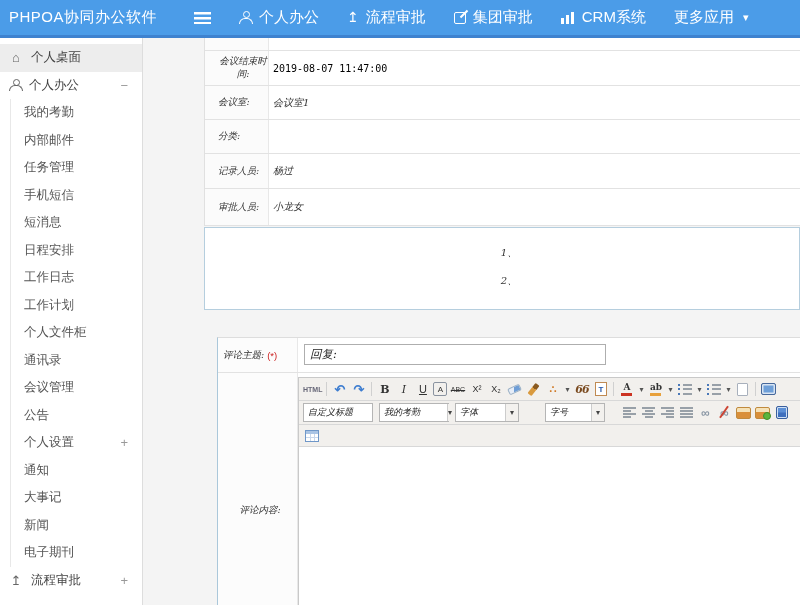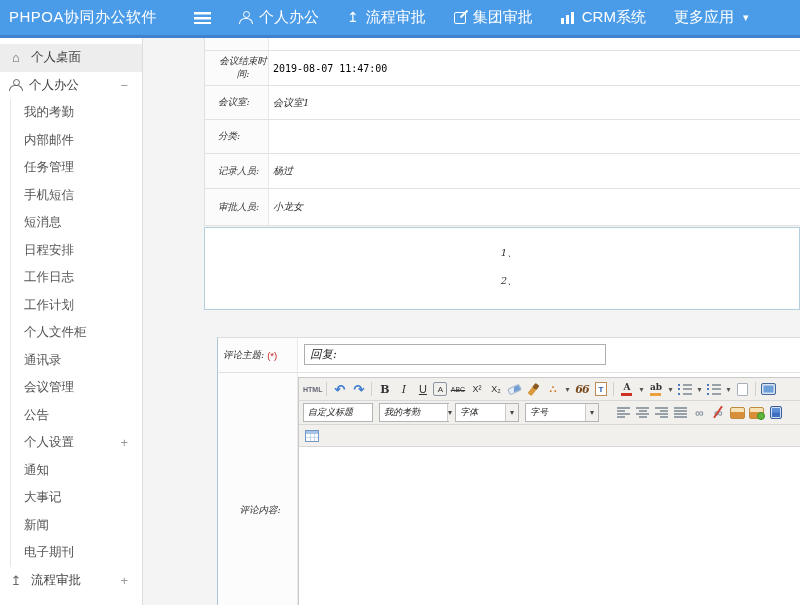--- a/index.html
+++ b/index.html
@@ -130,21 +130,21 @@
     border-radius:1px; }
   .ic-monitor { width:15px; height:12px; border:1px solid #47689b; border-radius:2px;
     background:#6e9fd8; box-shadow:inset 0 0 0 1.5px #d8e4f2; }
   .sel { display:flex; align-items:center; border:1px solid #b5b5b5; background:#fff;
     height:19px; margin-right:4px; cursor:pointer; }
   .sel .txt { font-size:9px; padding:0 4px; white-space:nowrap;
     font-family:"DejaVu Serif",serif; font-style:italic; color:#222; }
   .sel .caret { border-left:1px solid #ccc; width:13px; height:100%; display:flex;
     align-items:center; justify-content:center; font-size:8px; color:#444;
     background:#f3f1ee; }
-  .sel.w70 { width:70px;gap:23px; } .sel.w64 { width:64px; } .sel.w66 { width:74px; }
+  .sel.w70 { width:70px;gap:23px; } .sel.w64 { width:64px; } .sel.w66 { width:60px;margin-left:20px; }
   .sel .txt { flex:1; }
   .ic-al { width:13px; height:11px; }
   .al-l { background:
       linear-gradient(#98a0a8,#98a0a8) 0 0/13px 2px no-repeat,
       linear-gradient(#98a0a8,#98a0a8) 0 3px/8px 2px no-repeat,
       linear-gradient(#98a0a8,#98a0a8) 0 6px/13px 2px no-repeat,
       linear-gradient(#98a0a8,#98a0a8) 0 9px/8px 2px no-repeat; }
   .al-c { background:
       linear-gradient(#98a0a8,#98a0a8) 0 0/13px 2px no-repeat,
       linear-gradient(#98a0a8,#98a0a8) 50% 3px/8px 2px no-repeat,

